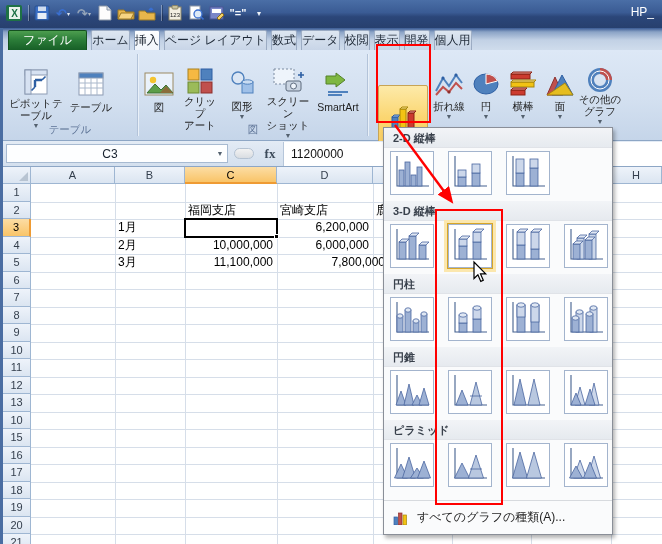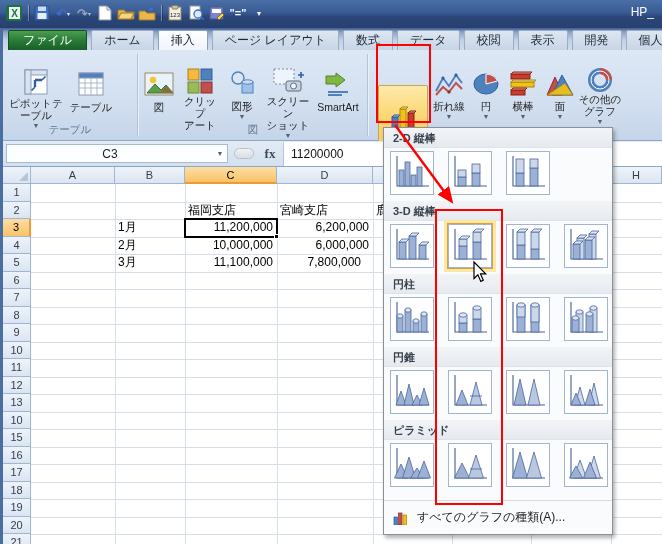--- a/index.html
+++ b/index.html
@@ -13,21 +13,21 @@
   .qat{position:absolute;left:4px;top:3px;display:flex;align-items:center;height:20px;}
   .qat-btn{display:inline-flex;align-items:center;justify-content:center;width:20px;height:20px;margin-right:1px;}
   .qat-sep{width:1px;height:16px;margin:0 3px;background:rgba(255,255,255,.35);box-shadow:1px 0 0 rgba(0,0,0,.25);}
   .qat-glyph{font-size:13px;line-height:1;}
   .win-title{position:absolute;right:8px;top:5px;color:#fff;font-size:12px;}
 
   
   .tabstrip{position:absolute;left:0;top:28px;width:662px;height:22px;
     background:linear-gradient(180deg,#3a5b94 0%,#8ba3c6 18%,#c2d1e5 55%,#cfdcec 100%);
     display:flex;align-items:flex-end;padding-left:8px;}
-  .tab{height:20px;line-height:19px;padding:0 12px;font-size:12px;color:#1f2a38;margin-right:4px;
+  .tab{height:20px;line-height:19px;padding:0 0;font-size:12px;color:#1f2a38;margin-right:4px;
     border:1px solid rgba(130,148,175,.65);border-bottom:none;border-radius:2px 2px 0 0;
     background:linear-gradient(180deg,#dde6f1,#c8d5e7);white-space:nowrap;}
   .tab.file{background:linear-gradient(180deg,#4d9e4f 0%,#2c7e39 45%,#175f27 100%);
     color:#fff;border-color:#14501f;padding:0 14px;}
   .tab.selected{background:linear-gradient(180deg,#fdfeff,#f0f5fb);border-color:#8ba0be;color:#17212e;}
 
   
   .ribbon{position:absolute;left:0;top:50px;width:662px;height:91px;
     background:linear-gradient(180deg,#dde8f6 0%,#d3e0f0 55%,#c5d5e9 100%);
     border-bottom:1px solid #8da6c5;}
@@ -424,28 +424,27 @@
       <div class="gl-v" style="left: 185px; top: 17px; height: 360px;"></div>
       <div class="gl-v" style="left: 277px; top: 17px; height: 360px;"></div>
       <div class="gl-v" style="left: 373px; top: 17px; height: 360px;"></div>
       <div class="gl-v" style="left: 452px; top: 17px; height: 360px;"></div>
       <div class="gl-v" style="left: 531px; top: 17px; height: 360px;"></div>
       <div class="gl-v" style="left: 611px; top: 17px; height: 360px;"></div>
       <div class="cell" style="left: 188px; top: 34.5px; width: 85px; text-align: left;">福岡支店</div>
       <div class="cell" style="left: 280px; top: 34.5px; width: 89px; text-align: left;">宮崎支店</div>
       <div class="cell" style="left: 376px; top: 34.5px; width: 72px; text-align: left;">鹿</div>
       <div class="cell" style="left: 118px; top: 52px; width: 63px; text-align: left;">1月</div>
-      <div class="cell" style="left: 188px; top: 52px; width: 85px; text-align: right;">11,200,000</div>
       <div class="cell" style="left: 280px; top: 52px; width: 89px; text-align: right;">6,200,000</div>
       <div class="cell" style="left: 118px; top: 69.5px; width: 63px; text-align: left;">2月</div>
       <div class="cell" style="left: 188px; top: 69.5px; width: 85px; text-align: right;">10,000,000</div>
       <div class="cell" style="left: 280px; top: 69.5px; width: 89px; text-align: right;">6,000,000</div>
       <div class="cell" style="left: 118px; top: 87px; width: 63px; text-align: left;">3月</div>
       <div class="cell" style="left: 188px; top: 87px; width: 85px; text-align: right;">11,100,000</div>
-      <div class="cell" style="left: 272px; top: 87px; width: 89px; text-align: right;">7,800,000</div>
+      <div class="cell" style="left: 296px; top: 87px; width: 89px; text-align: right;">7,800,000</div>
       <div class="selbox" style="left: 184px; top: 51px; width: 94px; height: 19.5px;"></div>
       <div class="selhandle" style="left: 274px; top: 66.5px;"></div>
     </div>
   <div class="leftedge"></div>
 
   <div class="menu" id="chartmenu">
       <div class="msec-h">2-D 縦棒</div>
       <div class="msec-r">
         <div class="gitem" style="border: 1px solid rgb(163, 180, 205);"><svg width="42" height="42" viewBox="1 1 42 42">
             <path d="M7 5 V35 H39" fill="none" stroke="#44618f" stroke-width="1.1"></path>

